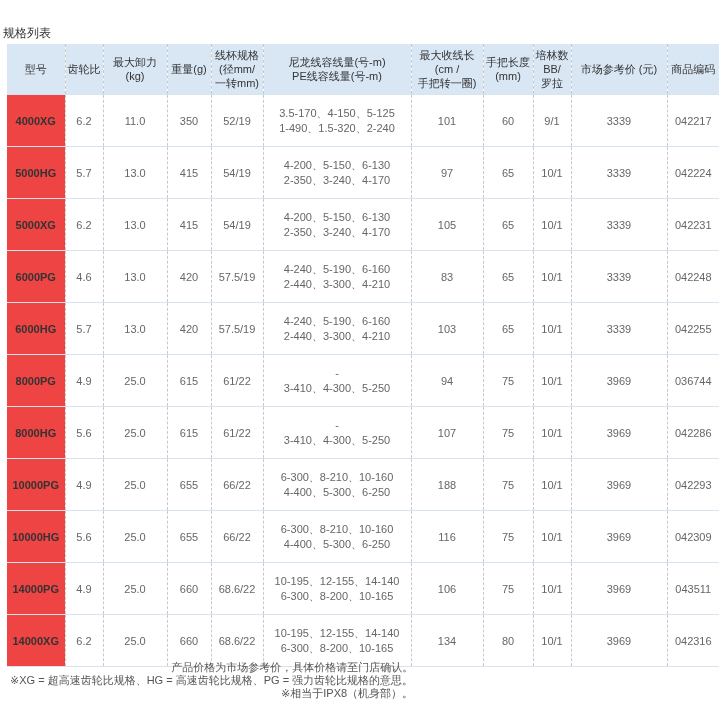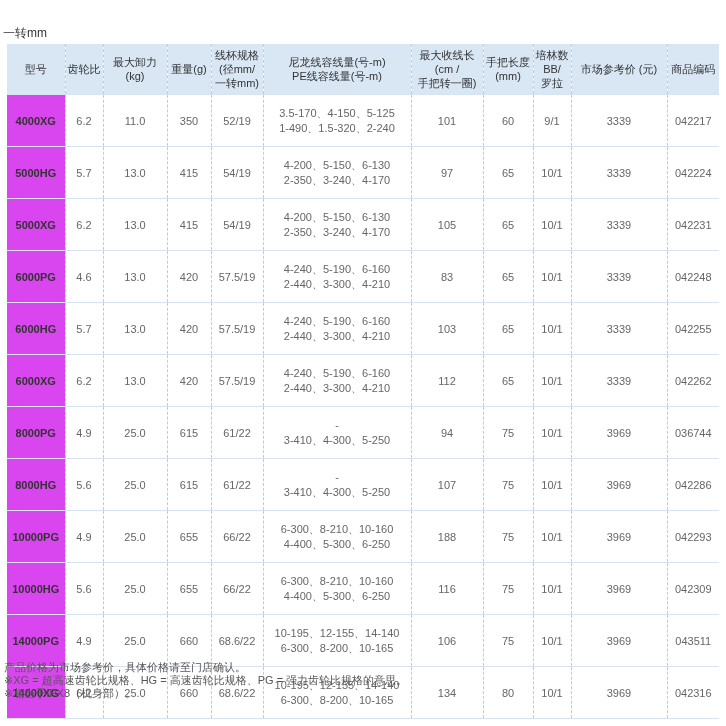--- a/index.html
+++ b/index.html
@@ -29,33 +29,33 @@
   table.spec tr:first-child th{border-top:none;}
   table.spec tbody tr:last-child td{border-bottom:1px solid #d7e3ef;}
   table.spec thead th{
     background:#d9e7f5;color:#333;font-weight:normal;
     height:46px;white-space:pre-line;line-height:14px;
   }
   table.spec tbody td{
     height:47px;color:#666;line-height:14px;
   }
   table.spec tbody td.model{
-    background:#d946ef;color:#333;font-weight:bold;
+    background:#ef4444;color:#333;font-weight:bold;
   }
   table.spec td.cap span{display:block;line-height:15px;}
   .footer-notes{
-    position:absolute;left:4px;top:661px;
-    font-size:11px;color:#555;line-height:13px;
+    position:absolute;left:10px;top:661px;
+    font-size:11px;color:#555;line-height:13px;text-align:right;
   }
   .footer-notes div{white-space:nowrap;}
 </style>
 </head>
 <body>
 
-<div class="page-title">一转mm</div>
+<div class="page-title">规格列表</div>
 
 <table class="spec">
   <colgroup>
     <col style="width:58px">
       <col style="width:38px">
       <col style="width:64px">
       <col style="width:44px">
     <col style="width:52px">
       <col style="width:148px">
       <col style="width:72px">
@@ -162,36 +162,20 @@
           <span>4-240、5-190、6-160</span>
           <span>2-440、3-300、4-210</span>
         </td>
       <td>103</td>
       <td>65</td>
       <td>10/1</td>
       <td>3339</td>
       <td>042255</td>
     </tr>
     <tr>
-      <td class="model">6000XG</td>
-      <td>6.2</td>
-      <td>13.0</td>
-      <td>420</td>
-      <td>57.5/19</td>
-      <td class="cap">
-          <span>4-240、5-190、6-160</span>
-          <span>2-440、3-300、4-210</span>
-        </td>
-      <td>112</td>
-      <td>65</td>
-      <td>10/1</td>
-      <td>3339</td>
-      <td>042262</td>
-    </tr>
-    <tr>
       <td class="model">8000PG</td>
       <td>4.9</td>
       <td>25.0</td>
       <td>615</td>
       <td>61/22</td>
       <td class="cap">
           <span>-</span>
           <span>3-410、4-300、5-250</span>
         </td>
       <td>94</td>

